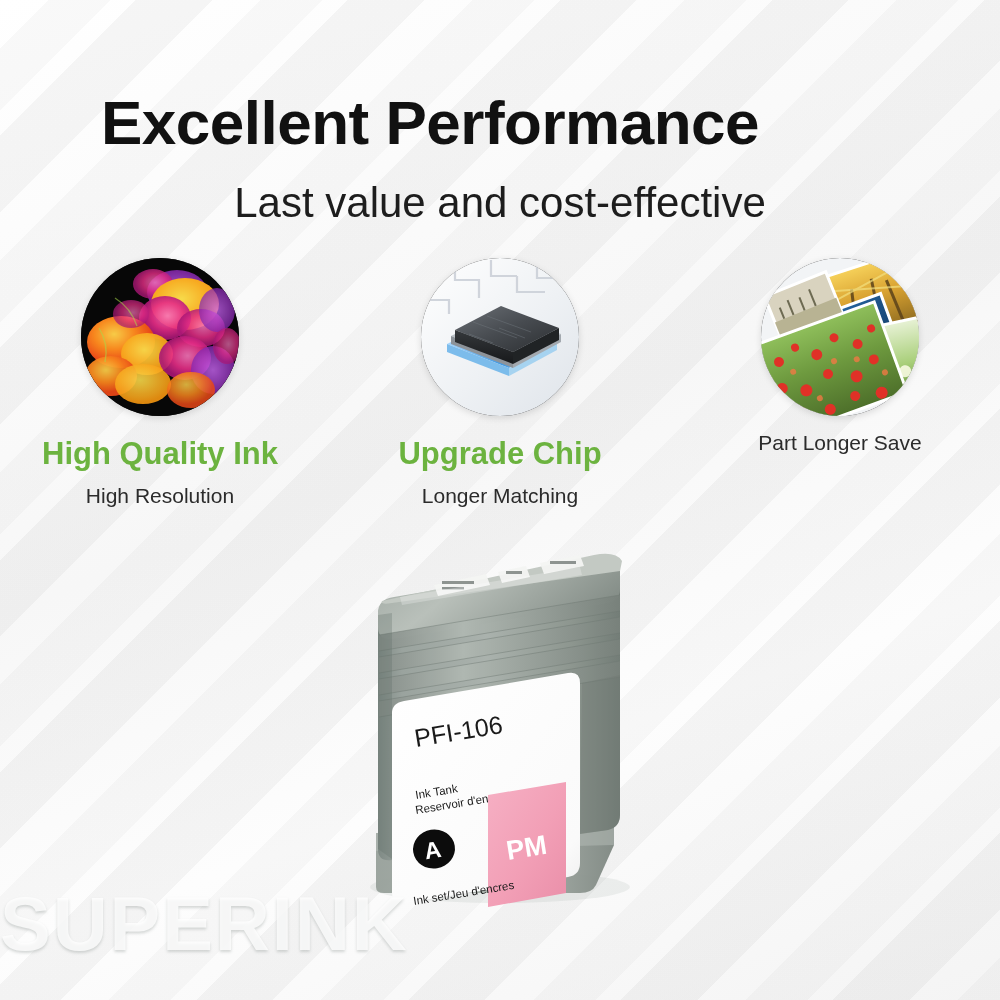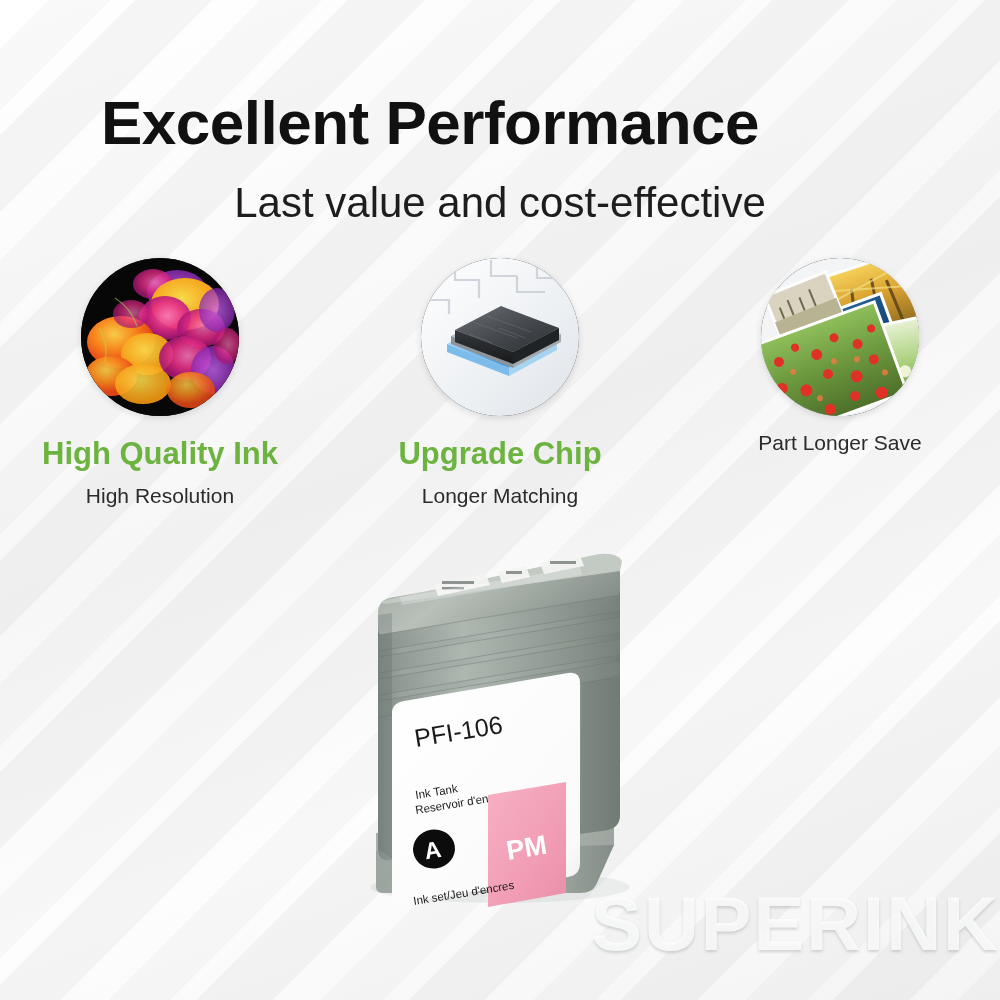--- a/index.html
+++ b/index.html
@@ -52,21 +52,21 @@
   }
   .feat-sub{
     margin-top:16px;font-size:21px;color:#2b2b2b;line-height:1;white-space:nowrap;
   }
   
   .cartridge{position:absolute;left:330px;top:515px;width:340px;height:400px;}
   .cart-svg{display:block;}
   .cart-text{font-family:"Liberation Sans", sans-serif;fill:#1a1a1a;}
   
   .watermark{
-    position:absolute;left:0;top:880px;width:1000px;text-align:right;
+    position:absolute;left:0;top:880px;width:1000px;text-align:left;
     font-size:76px;font-weight:bold;letter-spacing:2px;
     color:rgba(255,255,255,0.80);
     text-shadow:0 2px 3px rgba(120,130,125,0.30);
     pointer-events:none;user-select:none;
   }
 </style>
 </head>
 <body>
 
 <div id="page">

